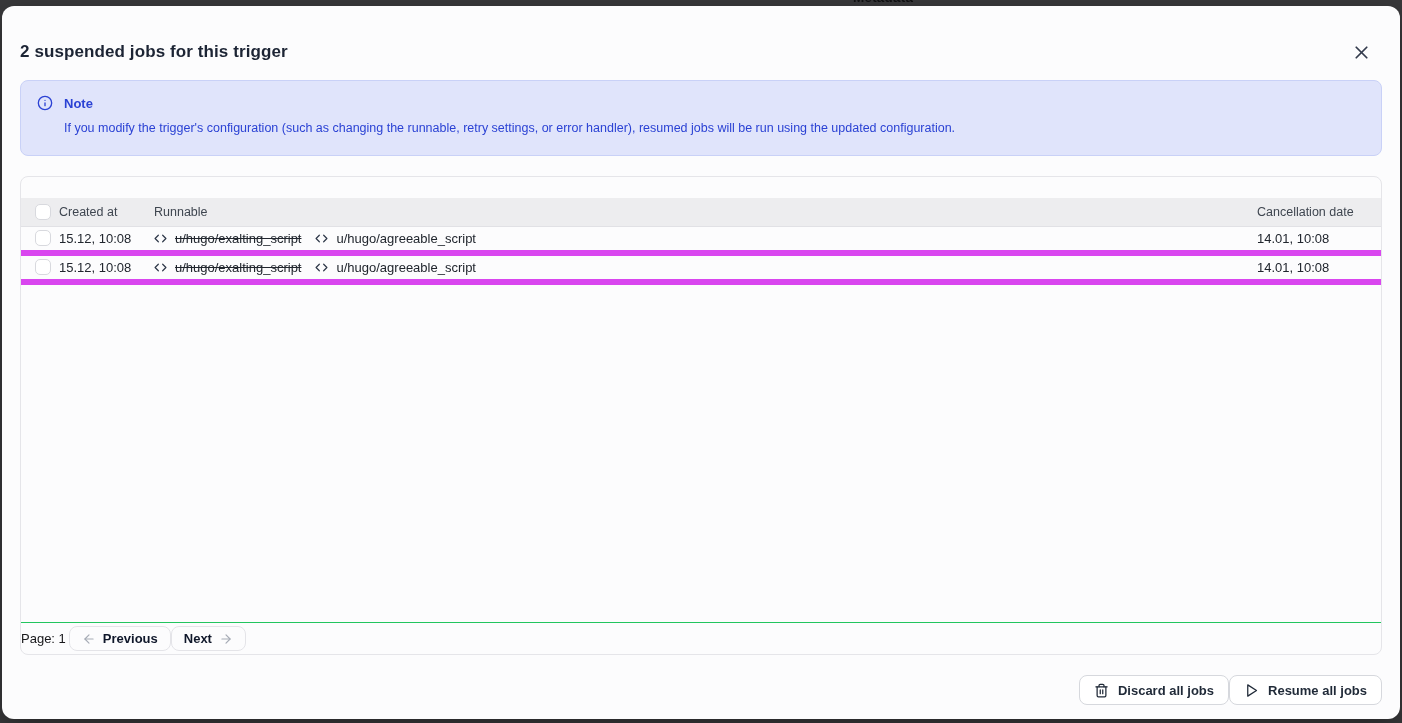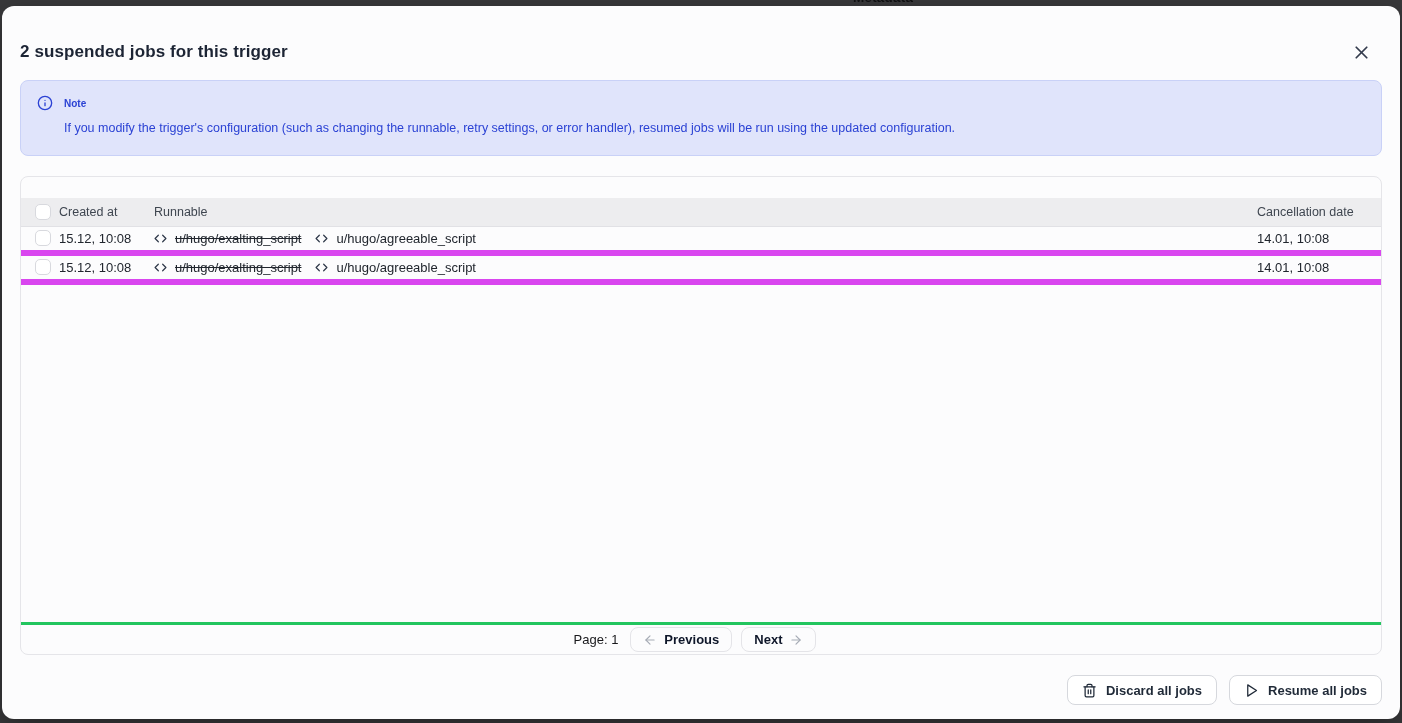--- a/index.html
+++ b/index.html
@@ -23,21 +23,21 @@
   .modal-header { display:flex; align-items:flex-start; justify-content:space-between; padding:36px 0 17px; }
   .modal-title { font-size:17px; font-weight:700; color:#1c2434; letter-spacing:.1px; }
   .close-btn { border:none; background:transparent; padding:0; margin-right:10px; cursor:pointer; color:#333b4d; line-height:0; }
 
   .note {
     border-radius:8px; padding:14px 16px 17px;
     background:var(--note-bg,#e0e4fb);
     border:1px solid var(--note-border,#c9d1f7);
     color:var(--note-accent,#2b42d4);
   }
-  .note-head { display:flex; align-items:center; gap:11px; font-size:10px; font-weight:700; }
+  .note-head { display:flex; align-items:center; gap:11px; font-size:13px; font-weight:700; }
   .note-body { margin:9px 0 0 27px; font-size:12.5px; line-height:1.4; }
 
   .table-card {
     margin-top:20px; flex:1;
     border:1px solid #e5e5e9; border-radius:8px;
     display:flex; flex-direction:column;
     overflow:hidden; background:#fcfcfd;
   }
   .thead {
     display:flex; align-items:center; height:29px; flex:0 0 29px;
@@ -56,35 +56,35 @@
   .cb {
     width:16px; height:16px; border-radius:5px;
     border:1px solid #d8d9de; background:#ffffff; display:inline-block; cursor:pointer;
   }
   .strike { text-decoration:line-through; }
   .code-ic { color:#2d3748; line-height:0; margin-right:2px; }
   .gap-left { margin-left:8px; }
   .spacer { flex:1; }
 
   .tfoot {
-    flex:0 0 32px; border-top:3px solid #22c55e;
-    display:flex; align-items:center; justify-content:center;
-    gap:9px; padding-right:12px; font-size:13px;
+    flex:0 0 32px; border-top:1px solid #22c55e;
+    display:flex; align-items:center; justify-content:flex-start;
+    padding-right:12px; font-size:13px;
   }
   .page-ind { color:#18181b; font-weight:500; margin-right:3px; }
   .pg-btn {
     display:inline-flex; align-items:center; gap:7px;
     border:1px solid #e4e4e8; border-radius:8px; background:transparent;
     color:#0f172a; font-weight:600; font-size:13px;
     padding:4px 12px; height:25px; cursor:default;
     font-family:"Liberation Sans", sans-serif;
   }
   .pg-btn svg { color:#a6abb5; }
 
-  .actions { display:flex; justify-content:flex-end; gap:12px; padding:20px 0 14px; }
+  .actions { display:flex; justify-content:flex-end; padding:20px 0 14px; }
   .action-btn {
     display:inline-flex; align-items:center; gap:9px;
     border:1px solid #d6d8dd; border-radius:8px; background:#ffffff;
     color:#1f2937; font-weight:600; font-size:13px;
     padding:0 14px; height:30px; cursor:pointer;
     font-family:"Liberation Sans", sans-serif;
   }
   .action-btn svg { color:#1f2937; }
 </style>
 </head>

